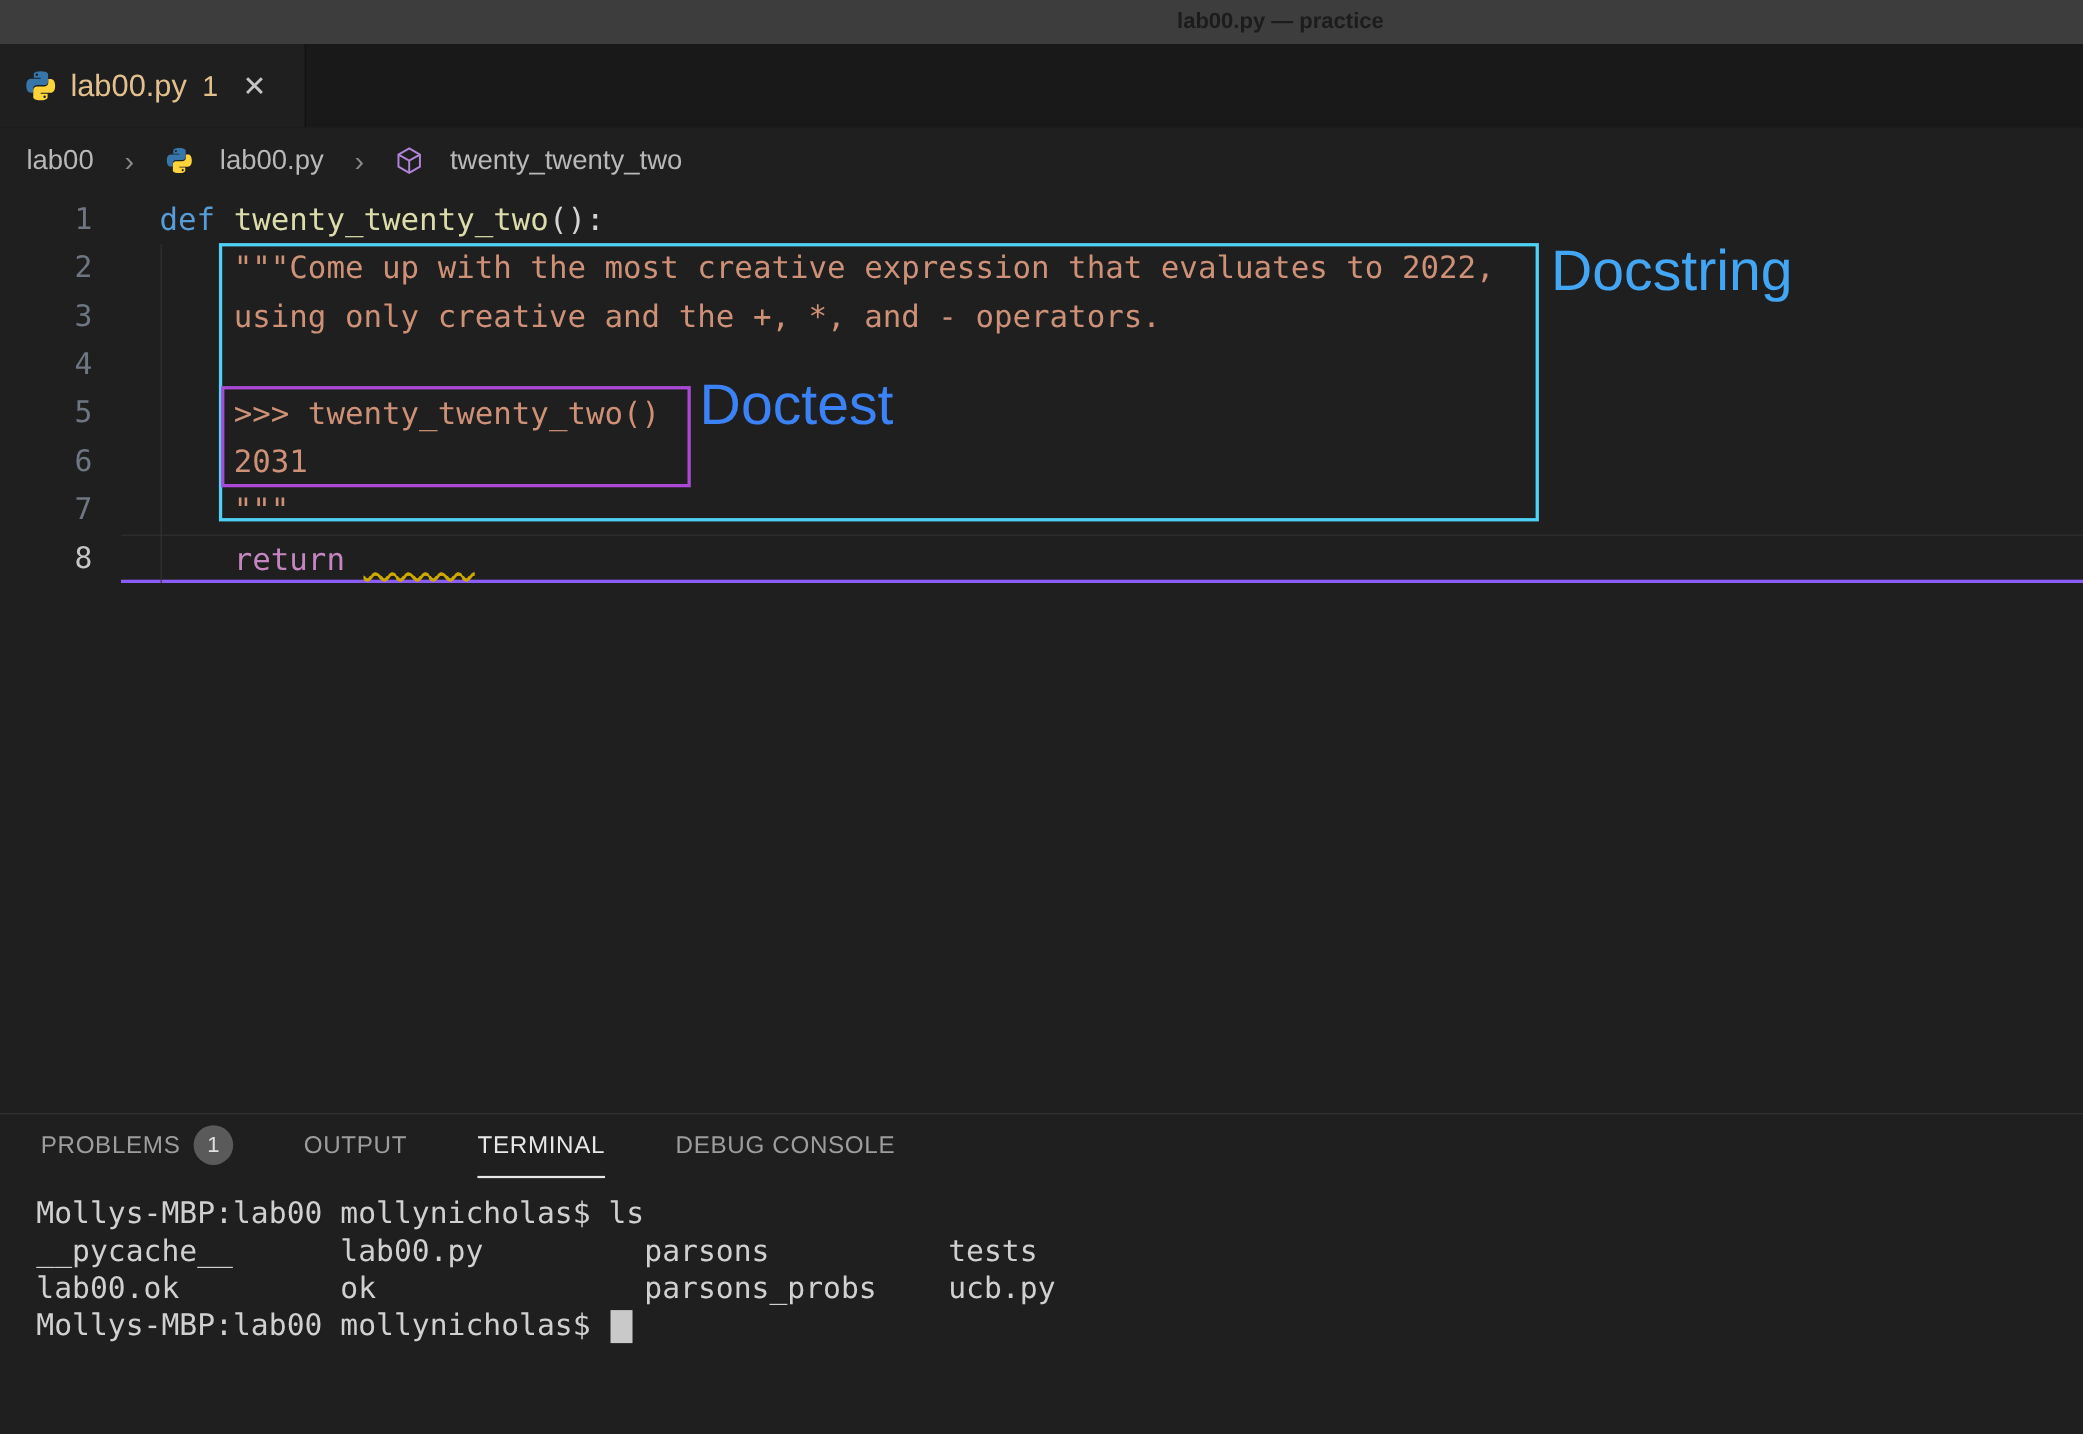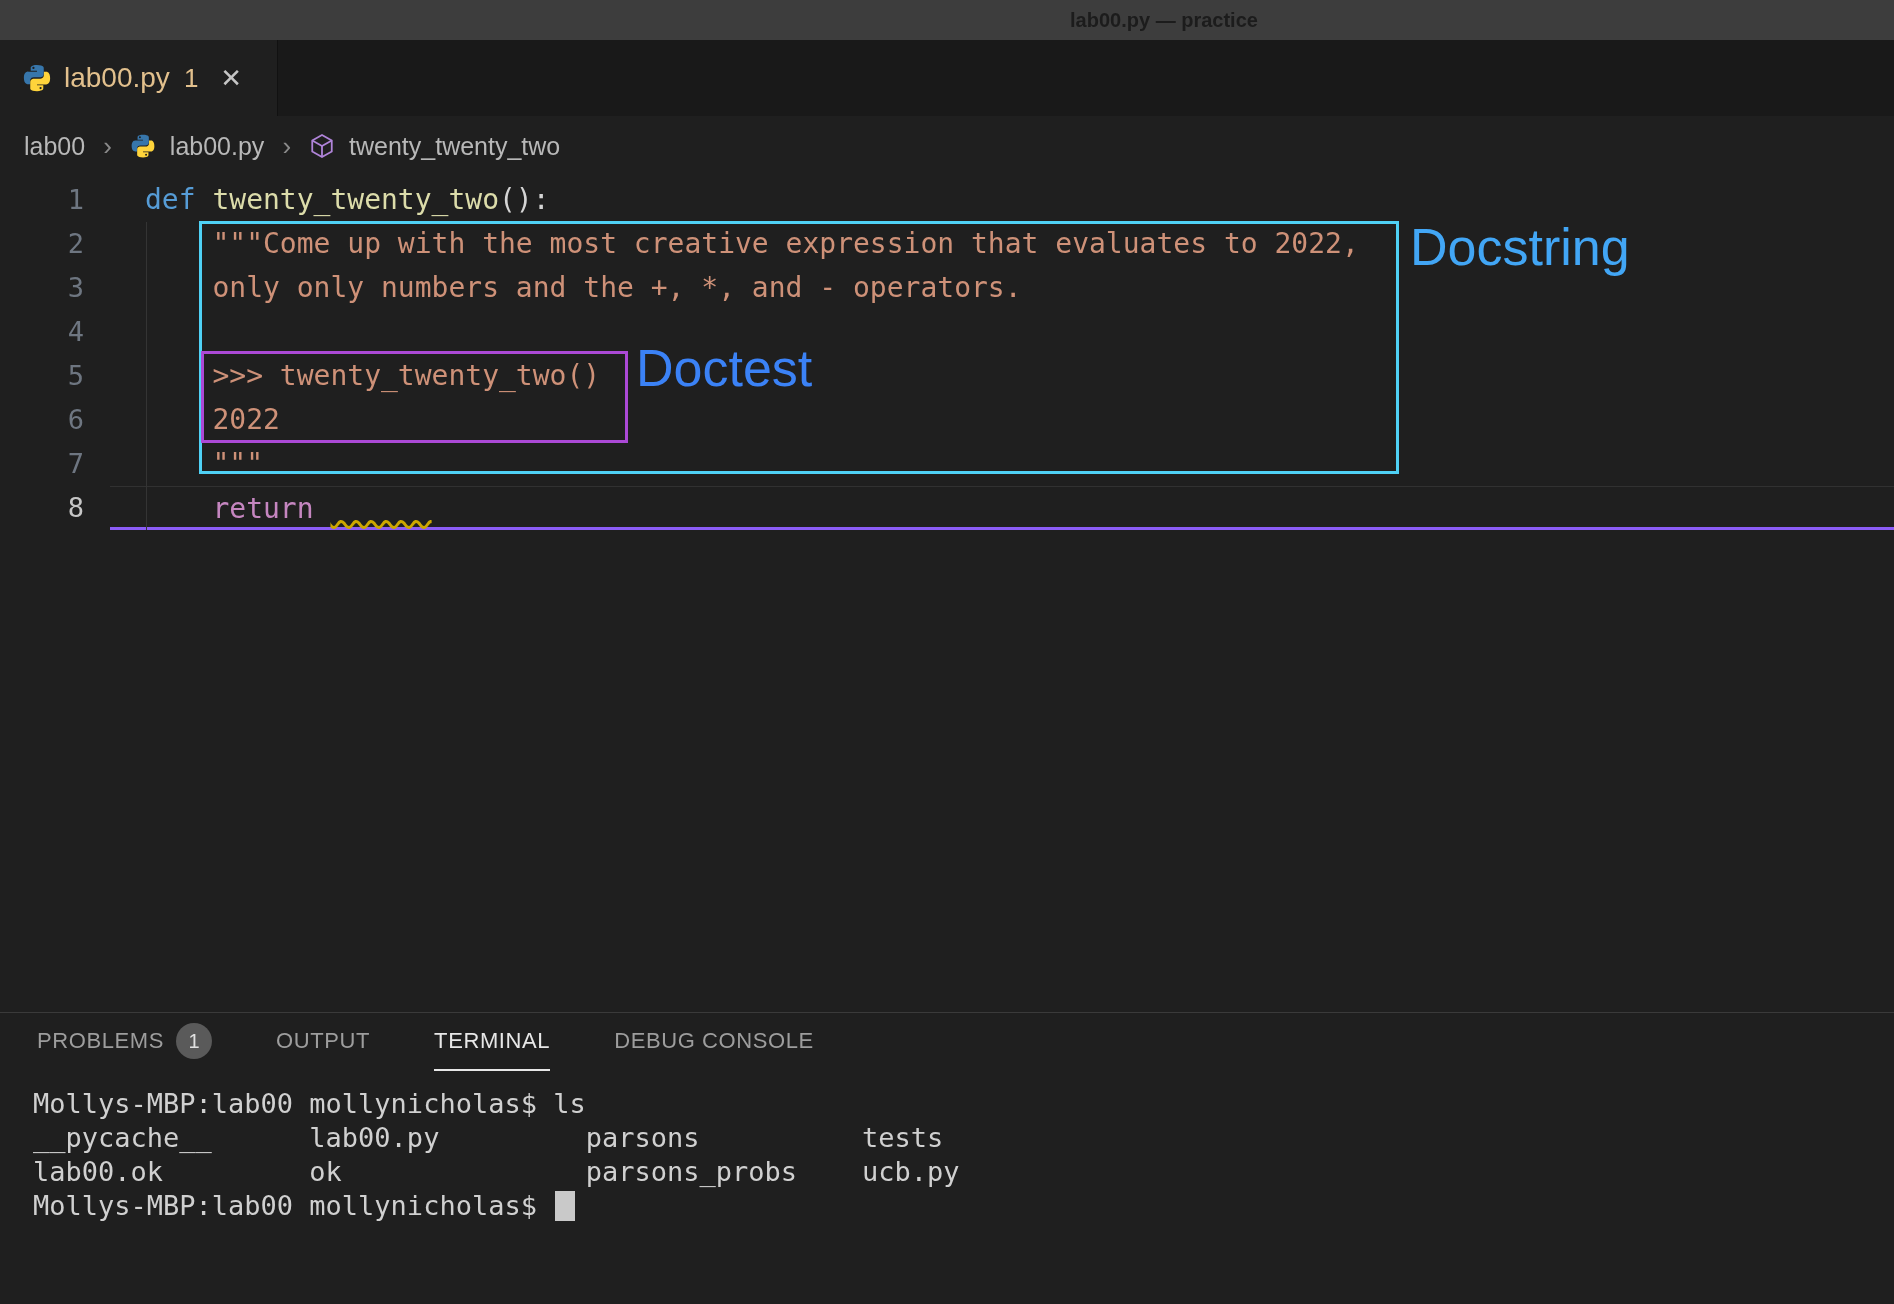--- a/index.html
+++ b/index.html
@@ -29,21 +29,21 @@
     border-right: 1px solid #111; cursor: pointer;
   }
   .tab .tab-label { color: #e2c08d; font-size: 28px; }
   .tab .tab-badge { color: #e2c08d; font-size: 26px; margin-left: 2px; }
   .tab .tab-close { color: #c5c5c5; font-size: 26px; margin-left: 10px; }
   .icon-svg { display: inline-flex; align-items: center; justify-content: center; }
 
   
   .breadcrumb {
     height: 60px; flex: none; display: flex; align-items: center;
-    padding-left: 24px; gap: 14px; font-size: 25px; color: #b8b8b8; background: #1f1f1f;
+    padding-left: 24px; gap: 24px; font-size: 25px; color: #b8b8b8; background: #1f1f1f;
   }
   .breadcrumb .sep { color: #8a8a8a; font-size: 26px; padding: 0 4px; }
   .crumb { cursor: pointer; }
 
   
   .editor { height: 836px; flex: none; position: relative; background: #1f1f1f; overflow: hidden; }
   .editor-lines { padding-top: 2px; font-family: "DejaVu Sans Mono", monospace; font-size: 28px; }
   .line { display: flex; height: 44px; line-height: 44px; }
   .gutter {
     width: 110px; flex: none; padding-right: 26px; text-align: right;
@@ -161,33 +161,33 @@
         <div class="line">
           <div class="gutter">1</div>
           <div class="code"><span class="tok-kw">def </span><span class="tok-fn">twenty_twenty_two</span><span class="tok-pl">():</span></div>
         </div>
         <div class="line">
           <div class="gutter">2</div>
           <div class="code"><span class="tok-str">    """Come up with the most creative expression that evaluates to 2022,</span></div>
         </div>
         <div class="line">
           <div class="gutter">3</div>
-          <div class="code"><span class="tok-str">    only only numbers and the +, *, and - operators.</span></div>
+          <div class="code"><span class="tok-str">    using only creative and the +, *, and - operators.</span></div>
         </div>
         <div class="line">
           <div class="gutter">4</div>
           <div class="code"></div>
         </div>
         <div class="line">
           <div class="gutter">5</div>
           <div class="code"><span class="tok-str">    &gt;&gt;&gt; twenty_twenty_two()</span></div>
         </div>
         <div class="line">
           <div class="gutter">6</div>
-          <div class="code"><span class="tok-str">    2022</span></div>
+          <div class="code"><span class="tok-str">    2031</span></div>
         </div>
         <div class="line">
           <div class="gutter">7</div>
           <div class="code"><span class="tok-str">    """</span></div>
         </div>
         <div class="line current">
           <div class="gutter">8</div>
           <div class="code"><span class="tok-pl">    </span><span class="tok-ret">return</span><span class="tok-pl"> </span><span class="tok-squiggle">&nbsp;&nbsp;&nbsp;&nbsp;&nbsp;&nbsp;</span></div>
         </div>
       </div>

